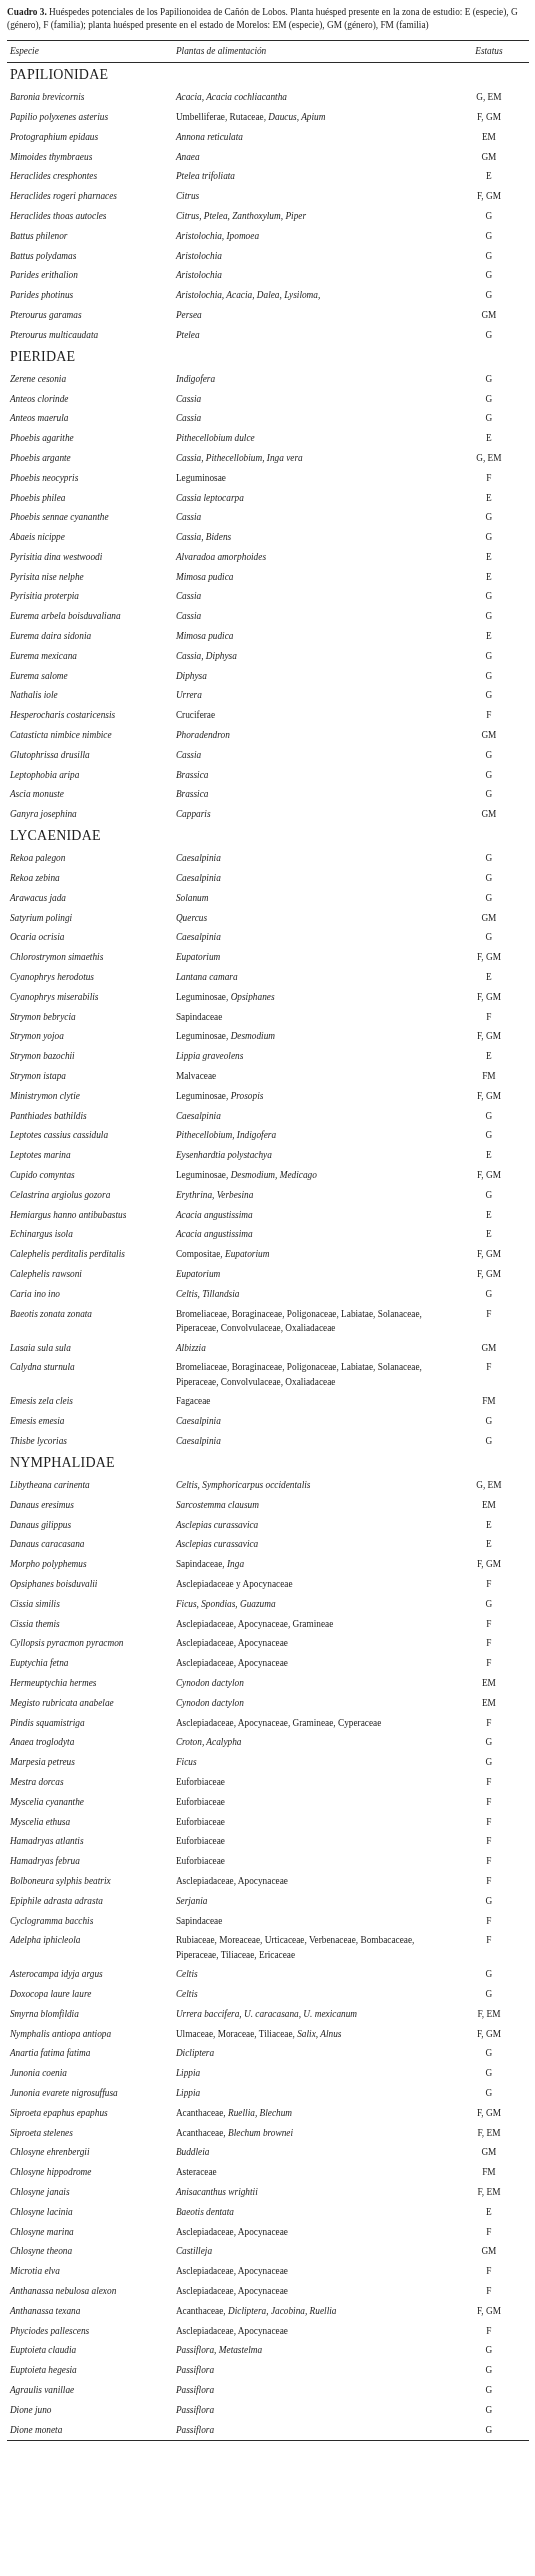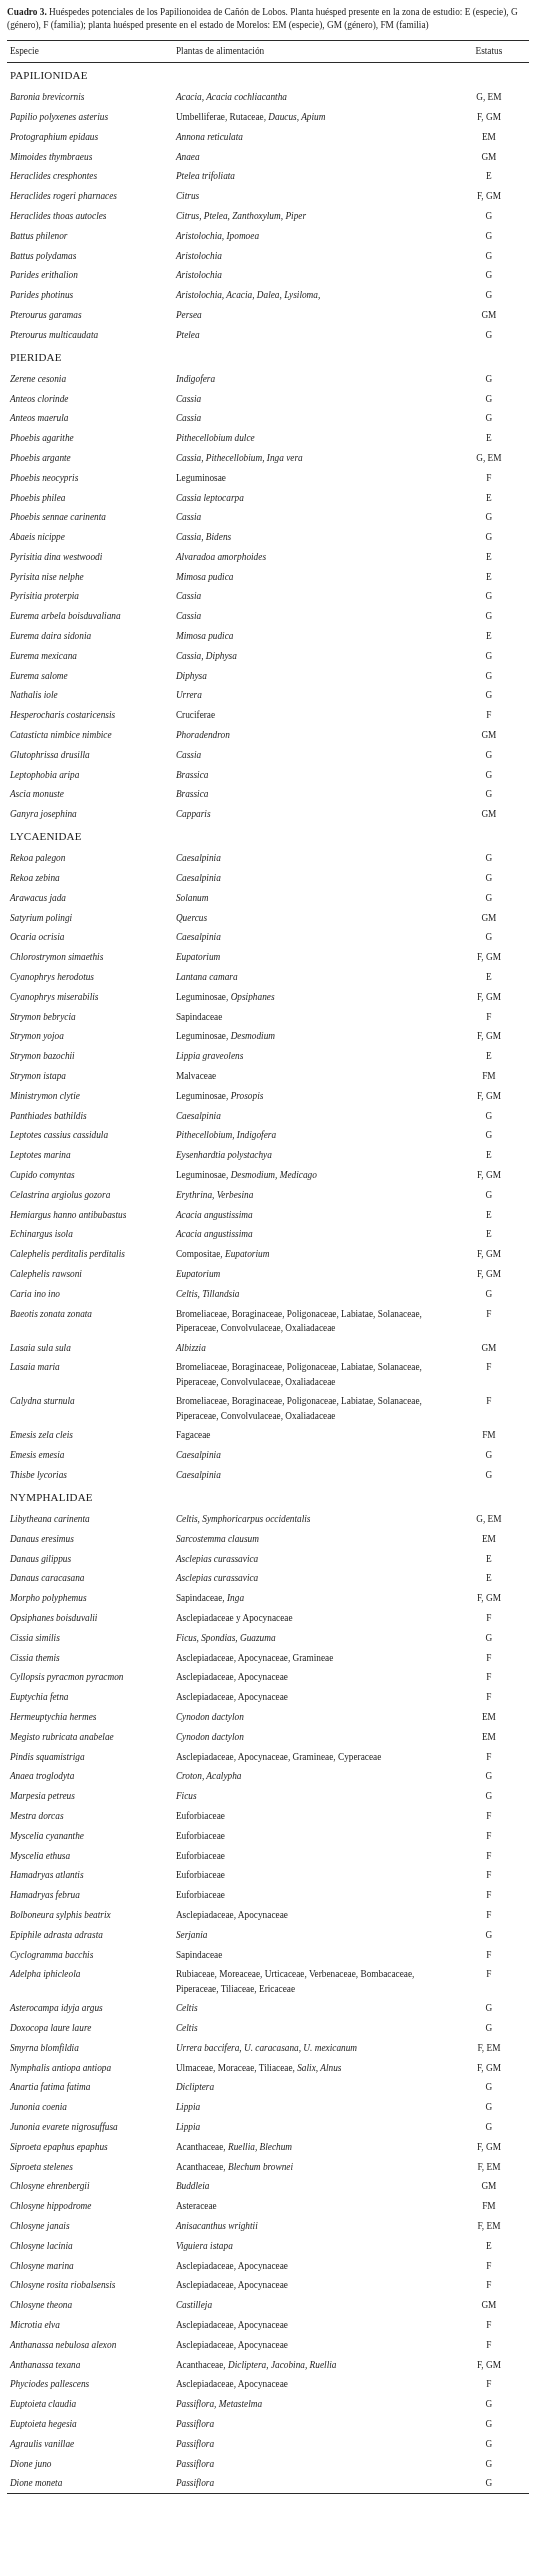--- a/index.html
+++ b/index.html
@@ -2,29 +2,29 @@
 <html style="font-size:11.4px"><head>
 <meta charset="utf-8">
 <style>
   html, body { margin: 0; padding: 0; background: #ffffff; }
   body { width: 536px; color: #1c1c1c; font-family: "Liberation Serif", "DejaVu Serif", serif; }
   .page { padding: 4.3px 7.1px 10px 7.1px; }
   .caption { font-size: 9.3px; line-height: 13.5px; margin: 1.4px 0 7.1px 0; text-align: left; }
   .caption .cap-label { font-weight: bold; }
   table.host-table { width: 100%; border-collapse: collapse; border-bottom: 1.1px solid #2a2a2a; }
   thead tr { border-top: 1.1px solid #2a2a2a; border-bottom: 1.1px solid #2a2a2a; }
-  th { font-weight: normal; font-size: 9.3px; text-align: left;
+  th { font-style: italic; font-weight: normal; font-size: 9.3px; text-align: left;
        padding: 5.7px 0 5.7px 0; vertical-align: top; }
   th.col-status, td.status { text-align: center; }
   td { font-size: 9.3px; line-height: 14.2px; padding: 2.8px 0; vertical-align: top; }
   td.sp { font-style: italic; padding-left: 2.8px; width: 166px; }
   th.col-sp { padding-left: 2.8px; width: 166px; }
   td.pl { padding-right: 18.5px; }
   td.status { width: 80px; white-space: nowrap; }
-  td.family { font-size: 11px; letter-spacing: 0.2px; padding: 5px 0 5px 2.8px; }
+  td.family { font-size: 14px; letter-spacing: 0.2px; padding: 5px 0 5px 2.8px; }
   .seg-i { font-style: italic; }
   .seg-r { font-style: normal; }
 </style>
 </head>
 <body>
 
 <div class="page">
   <p class="caption"><span class="cap-label">Cuadro 3.</span><span> Huéspedes potenciales de los Papilionoidea de Cañón de Lobos. Planta huésped presente en la zona de estudio: E (especie), G (género), F (familia); planta huésped presente en el estado de Morelos: EM (especie), GM (género), FM (familia)</span></p>
 
   <table class="host-table">
@@ -136,21 +136,21 @@
           <td class="sp">Phoebis neocypris</td>
           <td class="pl"><span class="seg-r">Leguminosae</span></td>
           <td class="status">F</td>
         </tr>
         <tr>
           <td class="sp">Phoebis philea</td>
           <td class="pl"><span class="seg-i">Cassia leptocarpa</span></td>
           <td class="status">E</td>
         </tr>
         <tr>
-          <td class="sp">Phoebis sennae carinenta</td>
+          <td class="sp">Phoebis sennae cyananthe</td>
           <td class="pl"><span class="seg-i">Cassia</span></td>
           <td class="status">G</td>
         </tr>
         <tr>
           <td class="sp">Abaeis nicippe</td>
           <td class="pl"><span class="seg-i">Cassia, Bidens</span></td>
           <td class="status">G</td>
         </tr>
         <tr>
           <td class="sp">Pyrisitia dina westwoodi</td>
@@ -344,25 +344,20 @@
           <td class="sp">Baeotis zonata zonata</td>
           <td class="pl"><span class="seg-r">Bromeliaceae, Boraginaceae, Poligonaceae, Labiatae, Solanaceae, Piperaceae, Convolvulaceae, Oxaliadaceae</span></td>
           <td class="status">F</td>
         </tr>
         <tr>
           <td class="sp">Lasaia sula sula</td>
           <td class="pl"><span class="seg-i">Albizzia</span></td>
           <td class="status">GM</td>
         </tr>
         <tr>
-          <td class="sp">Lasaia maria</td>
-          <td class="pl"><span class="seg-r">Bromeliaceae, Boraginaceae, Poligonaceae, Labiatae, Solanaceae, Piperaceae, Convolvulaceae, Oxaliadaceae</span></td>
-          <td class="status">F</td>
-        </tr>
-        <tr>
           <td class="sp">Calydna sturnula</td>
           <td class="pl"><span class="seg-r">Bromeliaceae, Boraginaceae, Poligonaceae, Labiatae, Solanaceae, Piperaceae, Convolvulaceae, Oxaliadaceae</span></td>
           <td class="status">F</td>
         </tr>
         <tr>
           <td class="sp">Emesis zela cleis</td>
           <td class="pl"><span class="seg-r">Fagaceae</span></td>
           <td class="status">FM</td>
         </tr>
         <tr>
@@ -553,30 +548,25 @@
           <td class="pl"><span class="seg-r">Asteraceae</span></td>
           <td class="status">FM</td>
         </tr>
         <tr>
           <td class="sp">Chlosyne janais</td>
           <td class="pl"><span class="seg-i">Anisacanthus wrightii</span></td>
           <td class="status">F, EM</td>
         </tr>
         <tr>
           <td class="sp">Chlosyne lacinia</td>
-          <td class="pl"><span class="seg-i">Viguiera istapa</span></td>
+          <td class="pl"><span class="seg-i">Baeotis dentata</span></td>
           <td class="status">E</td>
         </tr>
         <tr>
           <td class="sp">Chlosyne marina</td>
-          <td class="pl"><span class="seg-r">Asclepiadaceae, Apocynaceae</span></td>
-          <td class="status">F</td>
-        </tr>
-        <tr>
-          <td class="sp">Chlosyne rosita riobalsensis</td>
           <td class="pl"><span class="seg-r">Asclepiadaceae, Apocynaceae</span></td>
           <td class="status">F</td>
         </tr>
         <tr>
           <td class="sp">Chlosyne theona</td>
           <td class="pl"><span class="seg-i">Castilleja</span></td>
           <td class="status">GM</td>
         </tr>
         <tr>
           <td class="sp">Microtia elva</td>

